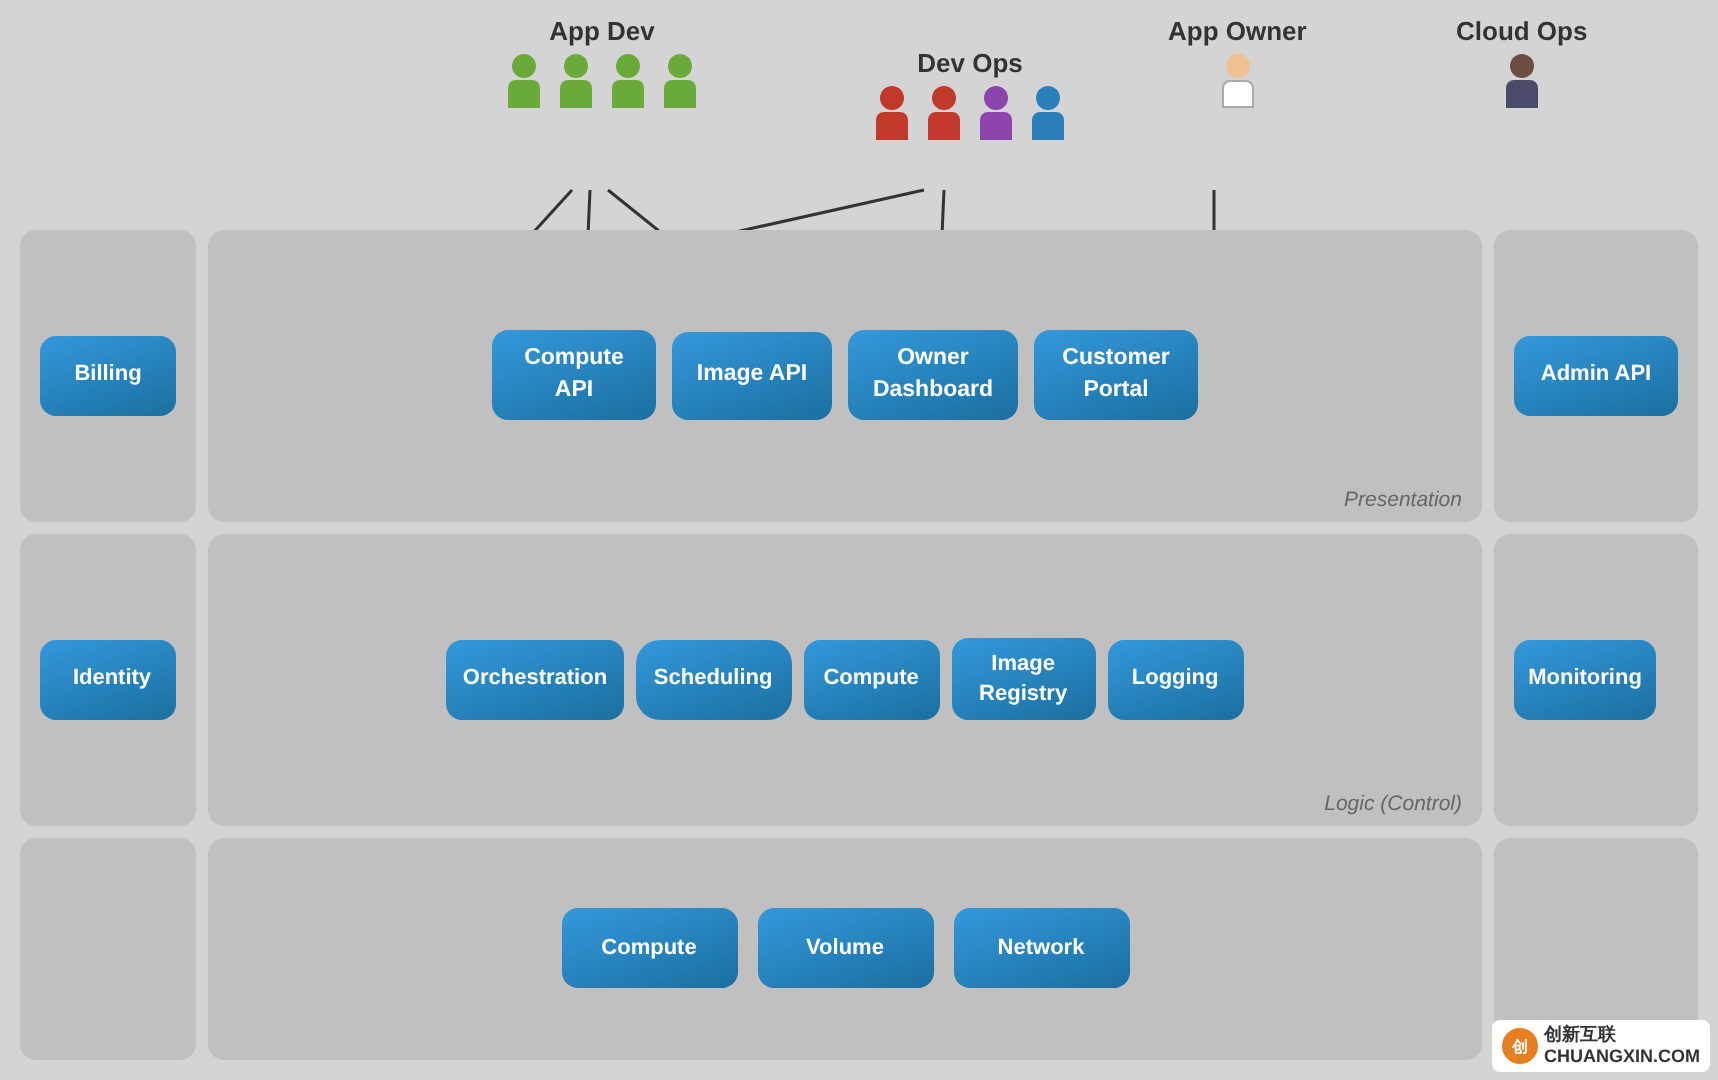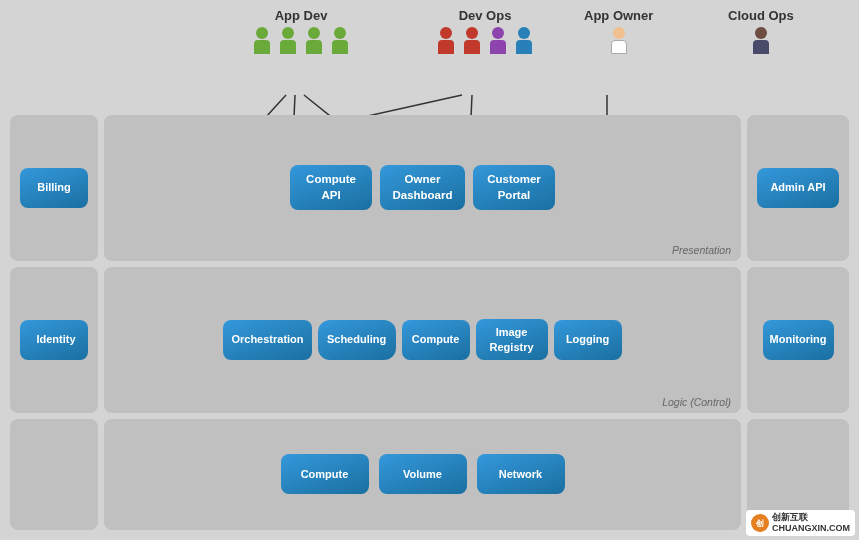--- a/index.html
+++ b/index.html
@@ -158,21 +158,20 @@
 
     .infra-boxes { display: flex; gap: 10px; justify-content: center; }
     .pres-boxes { display: flex; gap: 8px; justify-content: center; align-items: center; }
     .logic-boxes { display: flex; gap: 6px; justify-content: center; align-items: center; flex-wrap: nowrap; }
 
     .side-full { 
       width: 100%; 
       height: 100%; 
       display: flex; 
       align-items: center; 
-      justify-content: center;
     }
 
     
     .brand-mark {
       position: absolute;
       bottom: 4px;
       right: 4px;
       display: flex;
       align-items: center;
       gap: 3px;
@@ -240,21 +239,21 @@
             <div class="person-head"></div>
             <div class="person-body"></div>
           </div>
         <div class="person-icon green">
             <div class="person-head"></div>
             <div class="person-body"></div>
           </div>
       </div>
     </div>
 
-    <div style="position:absolute;left:434px;top:8px;display:flex;flex-direction:column;align-items:center;">
+    <div style="position:absolute;left:434px;top:24px;display:flex;flex-direction:column;align-items:center;">
       <span style="font-size:13px;font-weight:bold;color:#333;margin-bottom:4px;">Dev Ops</span>
       <div style="display:flex;gap:2px;">
         <div class="person-icon red">
             <div class="person-head"></div>
             <div class="person-body"></div>
           </div>
         <div class="person-icon red">
             <div class="person-head"></div>
             <div class="person-body"></div>
           </div>
@@ -314,20 +313,23 @@
     </div>
 
     <div class="center-col">
 
       <div class="layer-box pres-layer">
         <div class="pres-boxes">
           <div class="btn-blue" style="min-width:82px;white-space:pre-line;">
             <span style="white-space:pre-line;">Compute
 API</span>
           </div>
+          <div class="btn-blue" style="min-width:80px;">
+            <span>Image API</span>
+          </div>
           <div class="btn-blue" style="min-width:85px;white-space:pre-line;">
             <span style="white-space:pre-line;">Owner
 Dashboard</span>
           </div>
           <div class="btn-blue" style="min-width:82px;white-space:pre-line;">
             <span style="white-space:pre-line;">Customer
 Portal</span>
           </div>
         </div>
         <span class="layer-name">Presentation</span>

